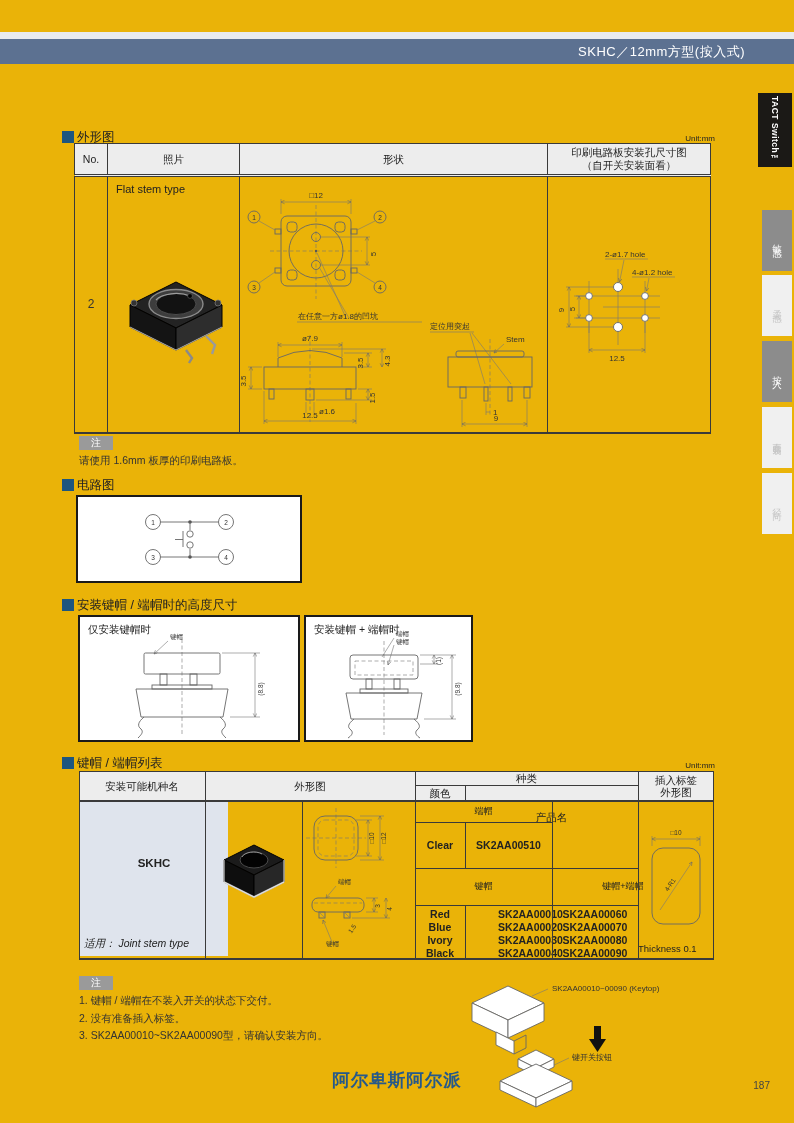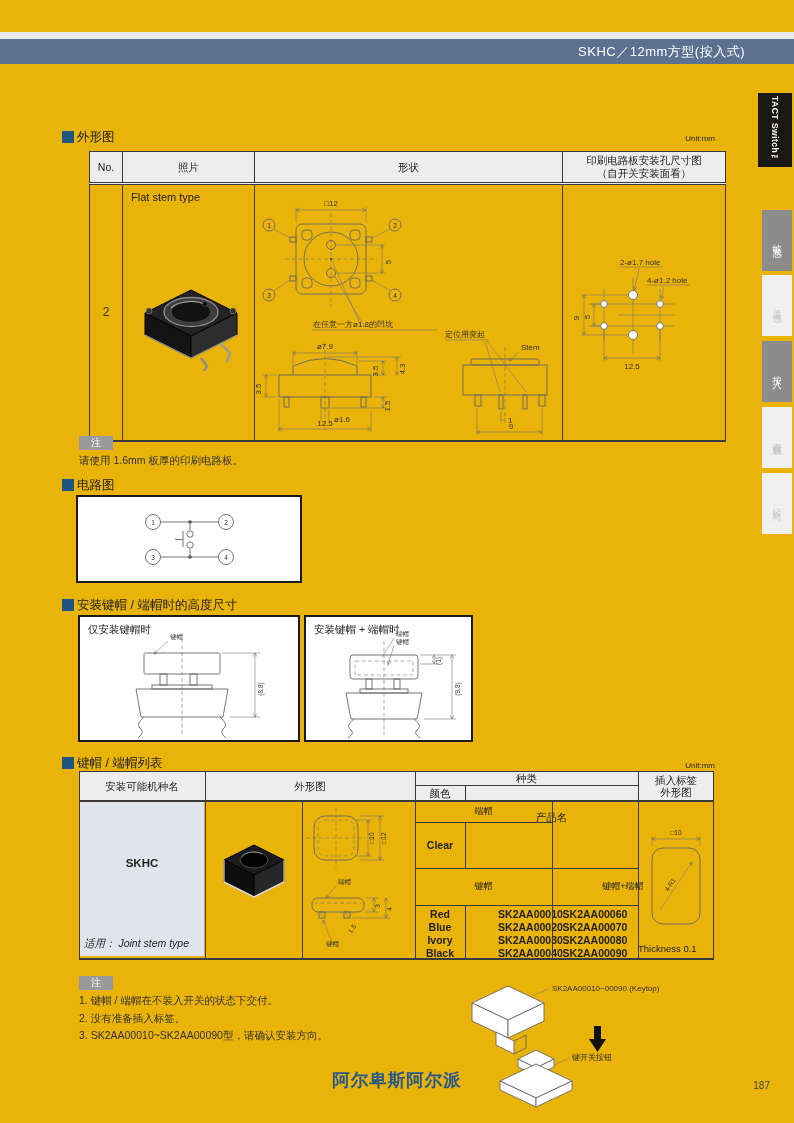--- a/index.html
+++ b/index.html
@@ -39,21 +39,21 @@
   
   .dbox{border:2px solid #1a1a1a;background:#fff;}
   .box-caption{position:absolute;left:8px;top:6px;font-size:10.5px;color:#222;}
   
   #t2{left:79px;top:771px;width:636px;height:230px;}
   #t2 .hbg{left:0;top:0;width:635px;height:29px;background:#ededed;}
   #t2 .bl{background:#3a3a3a;}
   #t2 .hcell{display:flex;align-items:center;justify-content:center;font-size:10.5px;color:#222;text-align:center;line-height:12px;}
   #t2 .bcell{display:flex;align-items:center;justify-content:center;font-size:9px;color:#222;text-align:center;}
   #t2 .bold{font-weight:bold;font-size:10.5px;}
-  .model-cell{background:#dfe4ed;}
+  .model-cell{background:#dfe4ed;padding-left:24px;}
   .model-name{position:absolute;left:0;top:55px;width:100%;text-align:center;font-weight:bold;font-size:11.5px;color:#222;}
   .model-note{position:absolute;left:4px;bottom:5px;font-size:10.5px;color:#222;white-space:nowrap;font-style:italic;}
   .stack div{font-weight:bold;font-size:10.5px;line-height:13px;text-align:center;color:#222;}
   .thick{position:absolute;left:0;bottom:4px;width:100%;text-align:left;font-size:9.5px;color:#222;}
   
   svg{display:block;}
   .dr{stroke:#666;fill:none;stroke-width:.9;}
   .drf{stroke:#666;fill:#fff;stroke-width:.9;}
   .thin{stroke:#777;stroke-width:.6;fill:none;}
   .dash{stroke-dasharray:4 2.5;}
@@ -80,21 +80,21 @@
   <div class="abs side-tab on" style="top:341px;">按入</div>
   <div class="abs side-tab off long" style="top:407px;">表面贴装</div>
   <div class="abs side-tab off" style="top:473px;">径向</div>
 
   <div class="abs sec-title" style="left:62px;top:129px;">
     <span class="sq"></span>
     <span>外形图</span>
   </div>
   <div class="abs unit" style="left:560px;top:134px;">Unit:mm</div>
 
-  <table class="t1 abs" style="left:89px;top:143px;margin-top:8px;">
+  <table class="t1 abs" style="left:74px;top:143px;">
     <colgroup>
         <col style="width:33px">
         <col style="width:132px">
         <col style="width:308px">
         <col style="width:163px">
       </colgroup>
     <thead>
       <tr>
         <th>No.</th>
         <th>照片</th>
@@ -428,20 +428,21 @@
       <line class="thin" x1="50" y1="116" x2="88" y2="116"></line>
       <line class="thin" x1="84" y1="96" x2="84" y2="116" marker-start="url(#ar)" marker-end="url(#ae)"></line>
       <text class="dt sm" x="90" y="107" font-size="6" transform="rotate(-90 90 107)" text-anchor="middle">4</text>
       <text class="dt sm" x="52" y="128" font-size="6" transform="rotate(-55 52 128)" text-anchor="middle">1.5</text>
       <text class="dt sm" x="24" y="144" font-size="6">键帽</text>
       <line class="thin" x1="30" y1="140" x2="21" y2="118" marker-end="url(#ae)"></line>
     </svg>
 
     <div class="abs bcell" style="left:336px;top:29px;width:137px;height:22px;">端帽</div>
     <div class="abs bcell bold" style="left:336px;top:51px;width:50px;height:46px;">Clear</div>
+    <div class="abs bcell bold" style="left:386px;top:51px;width:87px;height:46px;">SK2AA00510</div>
     <div class="abs bcell" style="left:336px;top:97px;width:137px;height:37px;">键帽</div>
     <div class="abs bcell" style="left:501px;top:97px;width:86px;height:37px;">键帽+端帽</div>
     <div class="abs stack" style="left:336px;top:137px;width:50px;">
       <div>Red</div>
       <div>Blue</div>
       <div>Ivory</div>
       <div>Black</div>
     </div>
     <div class="abs stack" style="left:408px;top:137px;width:87px;">
       <div>SK2AA00010</div>

